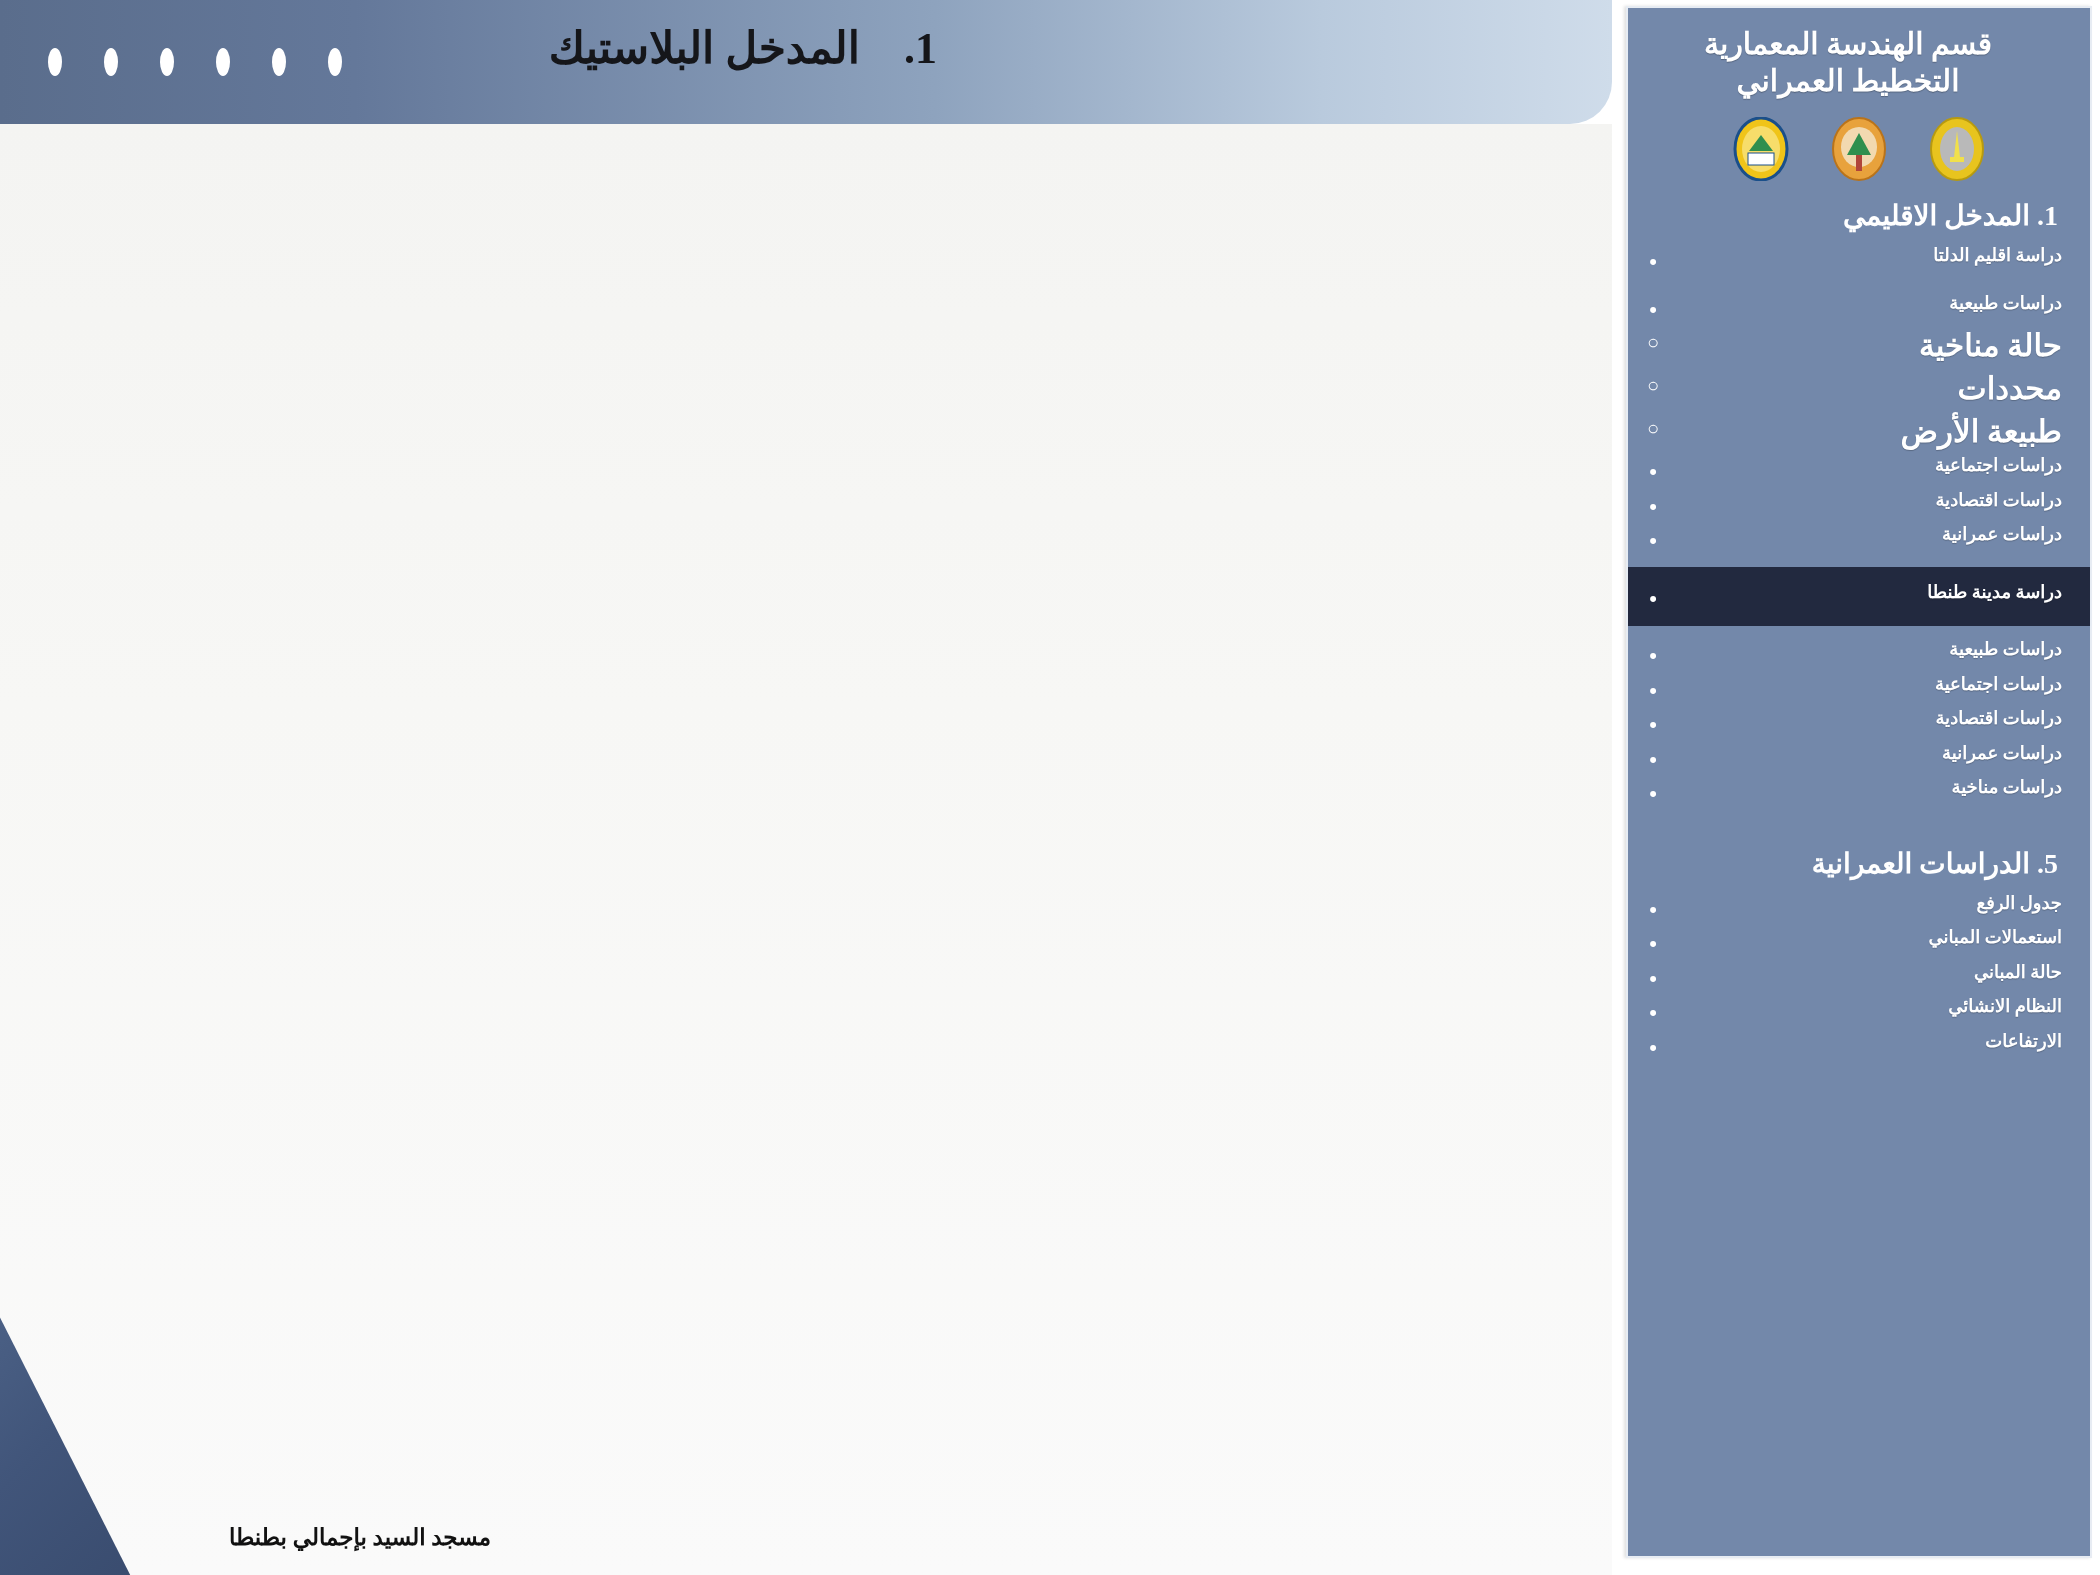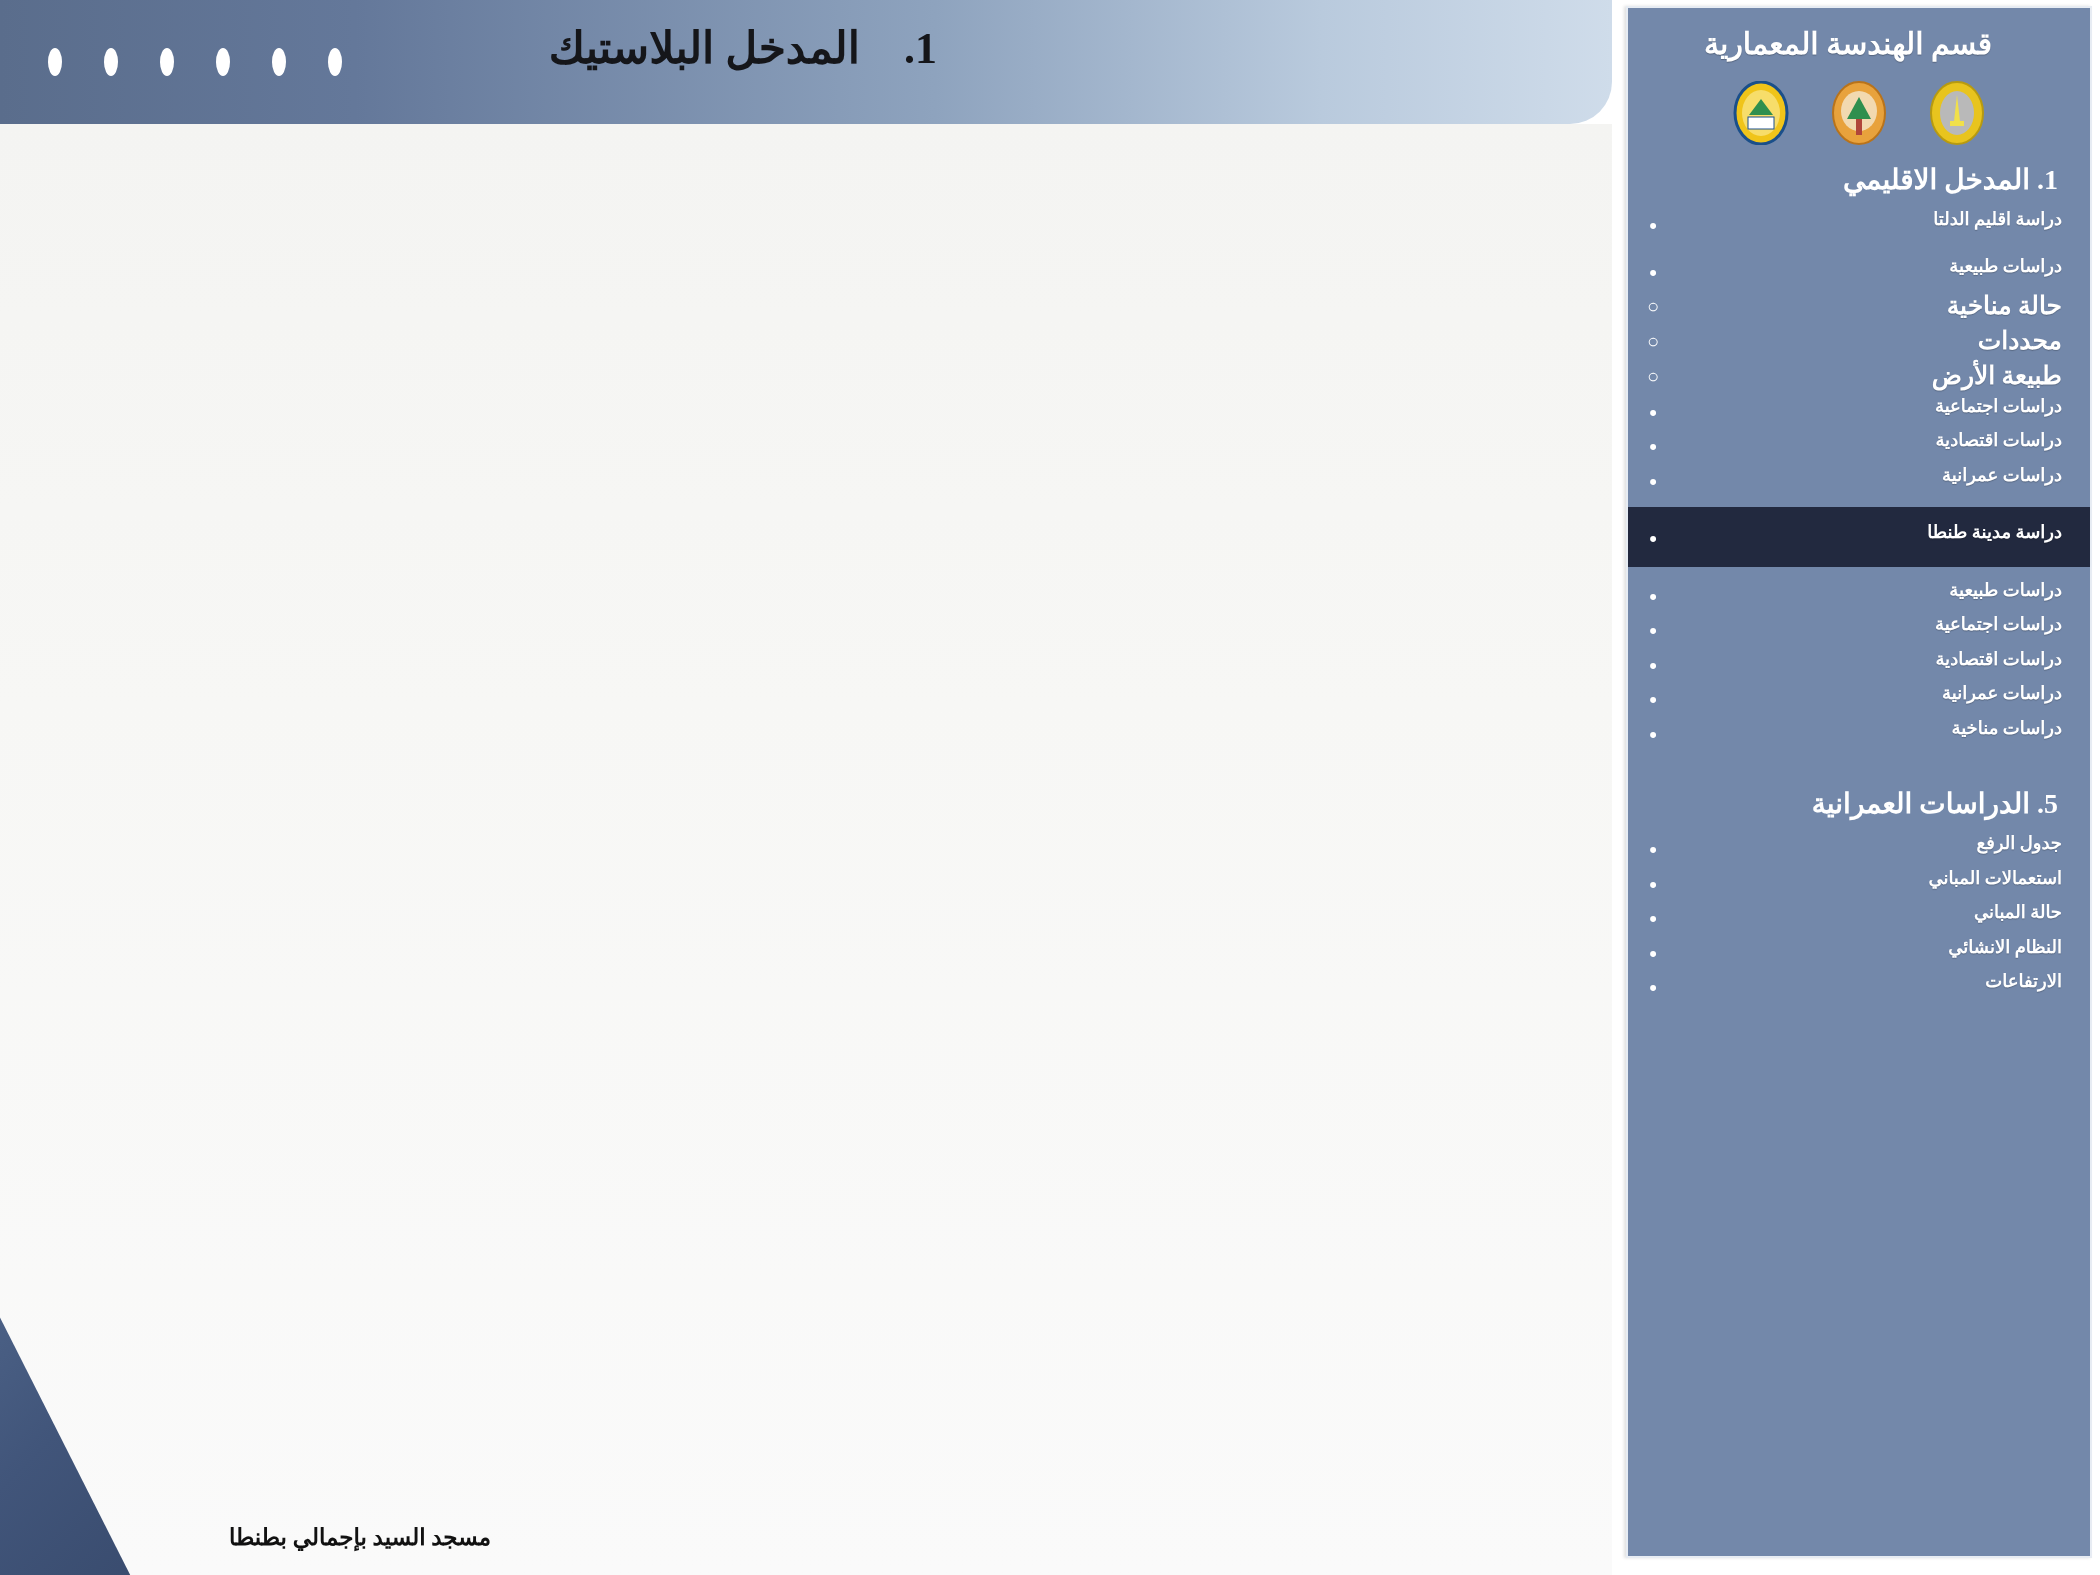--- a/index.html
+++ b/index.html
@@ -75,21 +75,21 @@
     flex:0 0 auto;width:22px;text-align:center;color:#ffffff;
     font-size:22px;line-height:1.25;padding-top:4px;
   }
   .nav-row .bullet.hollow{font-size:20px;}
   .nav-row .txt{
     flex:1 1 auto;text-align:right;color:#ffffff;font-size:18px;
     font-weight:bold;line-height:1.28;
     font-family:"Liberation Serif","DejaVu Serif",serif;
     text-shadow:0 1px 1px rgba(0,0,0,.22);
   }
-  .nav-row.sub .txt{font-size:25px;}
+  .nav-row.sub .txt{font-size:31px;}
   .nav-row.active{
     background:#22293f;margin:12px -28px 12px -14px;
     padding:14px 28px 14px 14px;
   }
   .nav-gap{height:18px;}
   .nav-gap.s{height:10px;}
   .nav-gap.l{height:30px;}
 
   
   .main{
@@ -352,20 +352,21 @@
     <p>يعتمد اقتصاد مدينة طنطا على الحرف والصناعات الخفيفة</p>
   </div>
 
   <div class="corner-wedge"></div>
 
   <div class="sidebar">
     <div class="sidebar-inner">
 
       <div class="dept-head">
         <div>قسم الهندسة المعمارية</div>
+        <div>التخطيط العمراني</div>
       </div>
 
       <div class="logos">
         <div class="logo">
           <svg width="56" height="64" viewBox="0 0 56 64">
             <ellipse cx="28" cy="32" rx="26" ry="31" fill="#e8c41e" stroke="#b79a10" stroke-width="2"></ellipse>
             <ellipse cx="28" cy="32" rx="17" ry="22" fill="#b9b9b9"></ellipse>
             <path d="M28 14 L31 40 L25 40 Z" fill="#f1e04a"></path>
             <rect x="21" y="40" width="14" height="5" fill="#f1e04a"></rect>
           </svg>

